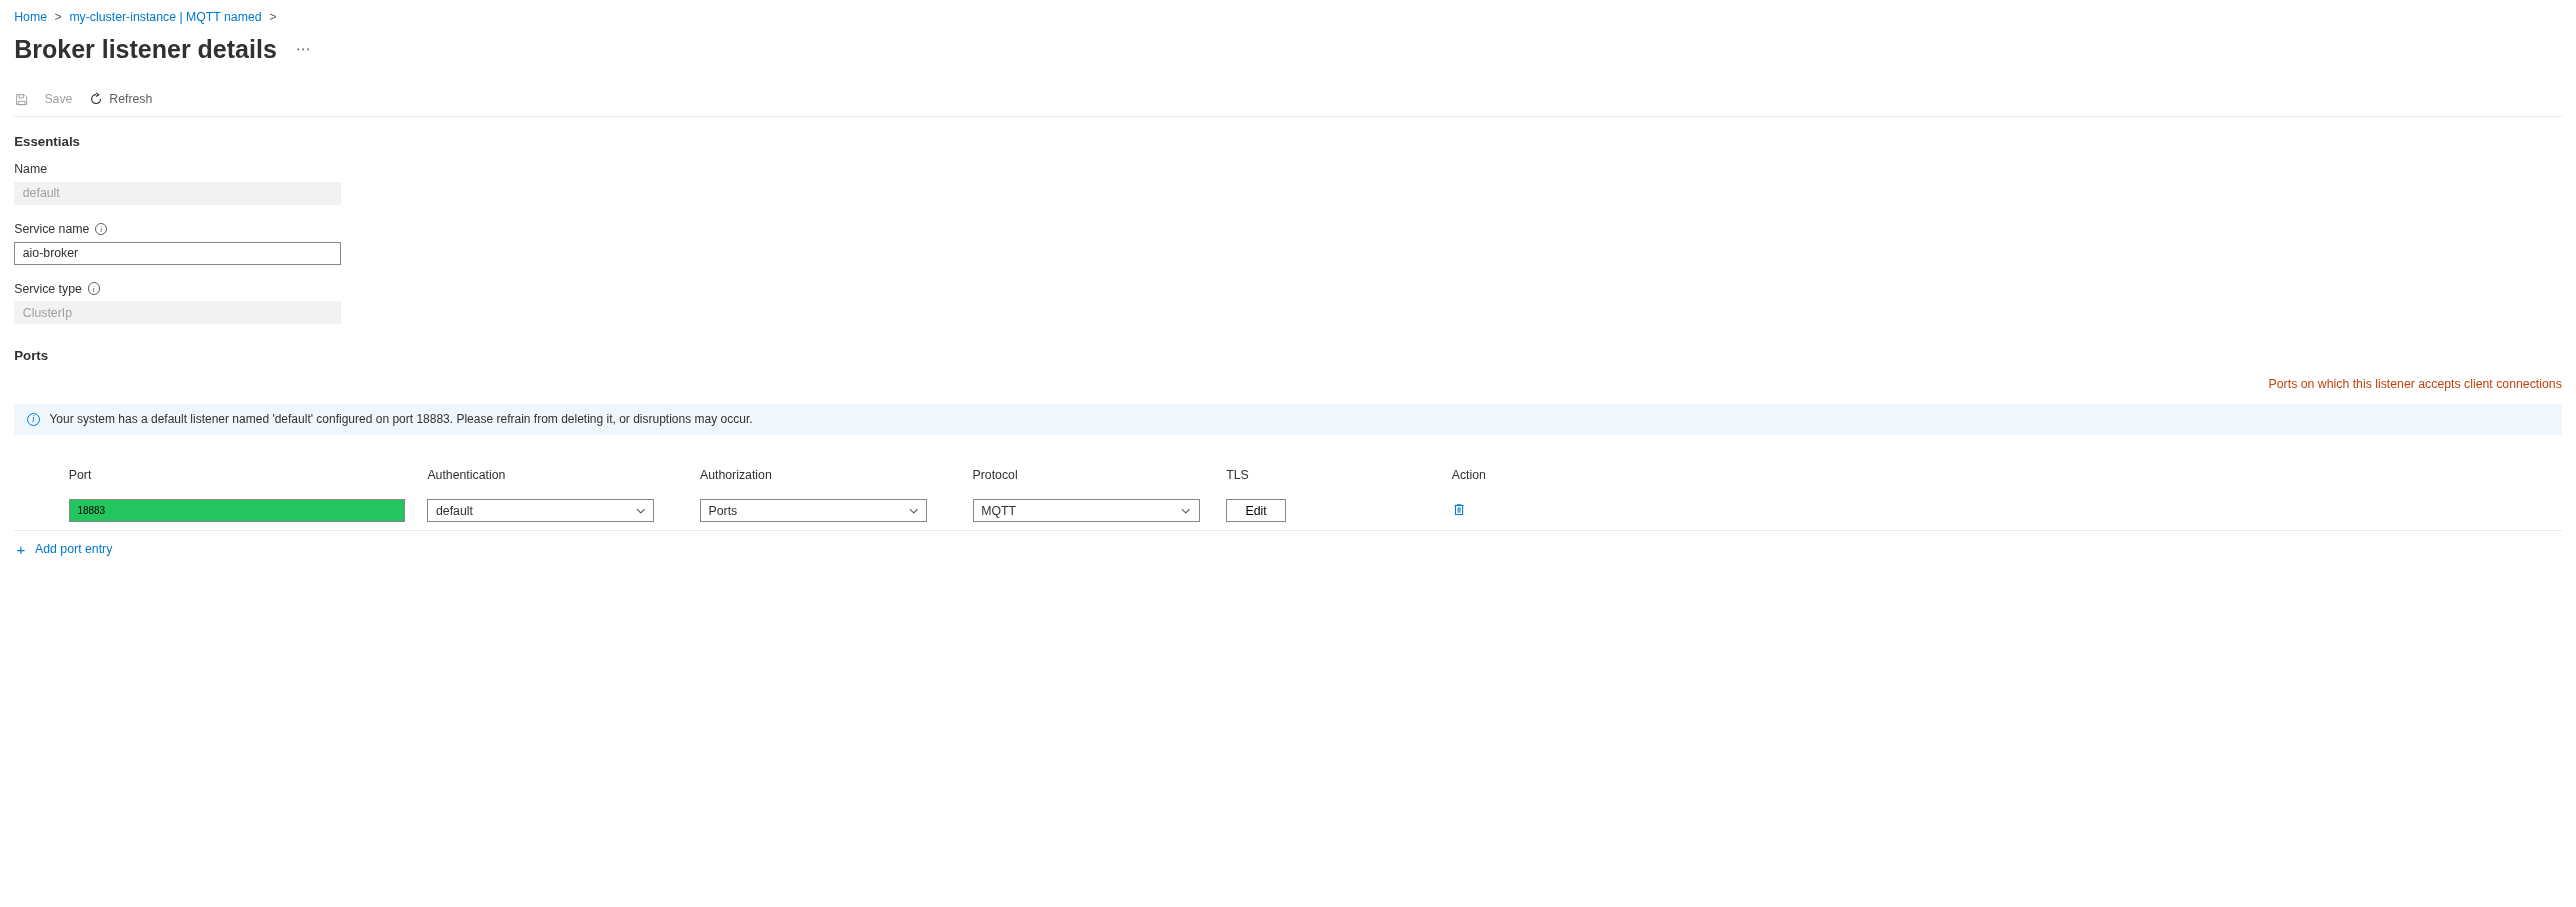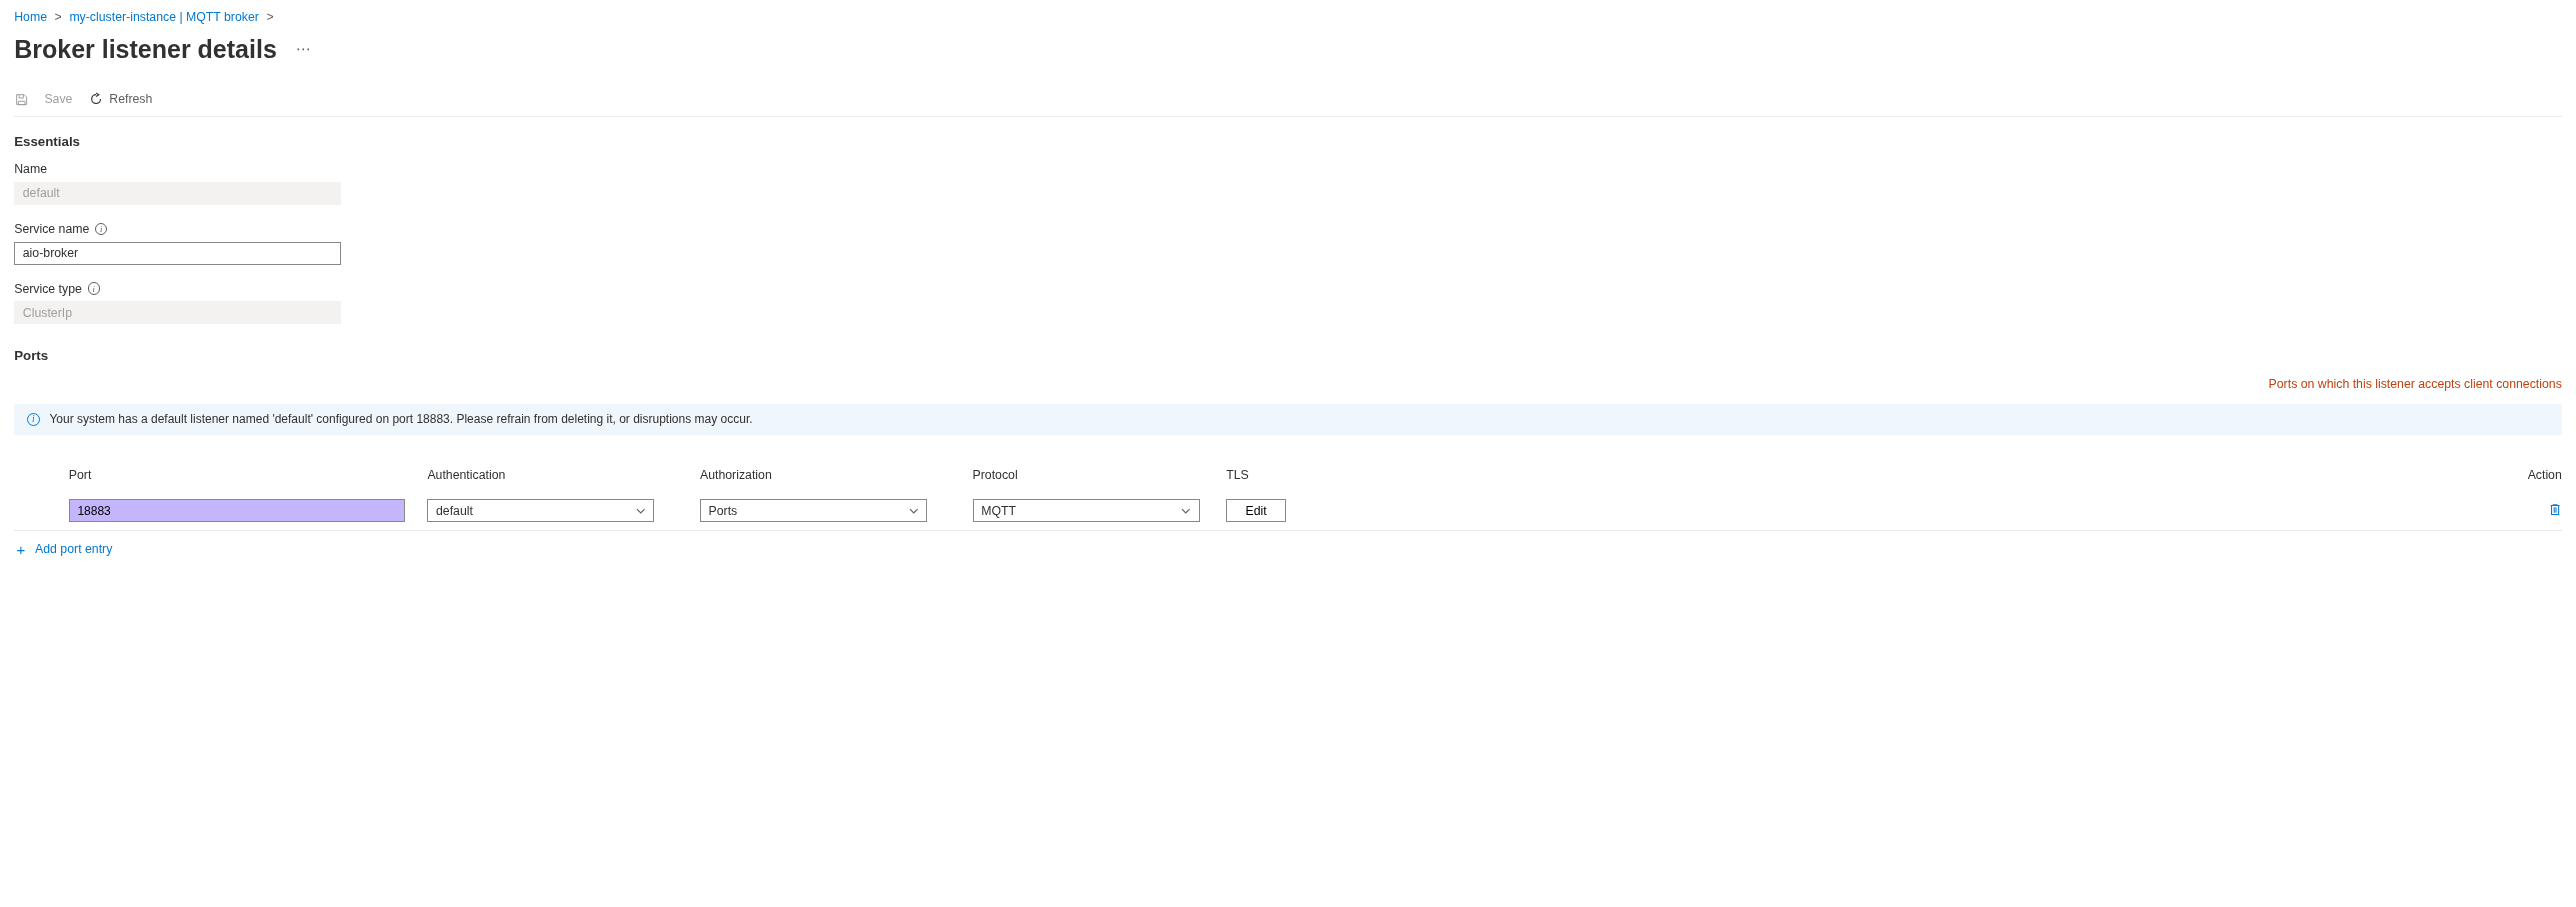--- a/index.html
+++ b/index.html
@@ -169,22 +169,22 @@
       grid-template-columns: 47px 351px 265px 265px 246px 218px 1fr;
       gap: 7.6px;
       align-items: center;
       padding: 7.6px 0;
       border-bottom: 0.9px solid #edebe9;
     }
     .cell-input {
       height: 23px;
       border: 0.9px solid #8a8886;
       padding: 2.8px 7.6px;
-      font-size: 12px;
-      background: #c4b5fd;
+      font-size: 10px;
+      background: #22c55e;
       width: 100%;
     }
     .cell-select {
       height: 23px;
       border: 0.9px solid #8a8886;
       padding: 1.9px 25px 1.9px 7.6px;
       font-size: 12.3px;
       background: #fff;
       width: 227px;
       position: relative;
@@ -208,21 +208,21 @@
     .edit-btn {
       height: 23px;
       width: 60px;
       border: 0.9px solid #8a8886;
       background: #fff;
       font-size: 12.3px;
       cursor: pointer;
       text-align: center;
     }
     .action-cell {
-      text-align: right;
+      text-align: left;
     }
     .delete-icon {
       width: 14.2px;
       height: 14.2px;
       cursor: pointer;
       color: #0078d4;
     }
     .add-port-row {
       display: flex;
       align-items: center;
@@ -241,21 +241,21 @@
       font-size: 15px;
       color: #0078d4;
     }
   </style>
 </head>
 <body>
 
 <div class="breadcrumb">
   <a>Home</a>
   <span class="sep">&gt;</span>
-  <a>my-cluster-instance | MQTT broker</a>
+  <a>my-cluster-instance | MQTT named</a>
   <span class="sep">&gt;</span>
 </div>
 
 <div class="page-title-row">
   <h1 class="page-title">Broker listener details</h1>
   <span class="more-dots">⋯</span>
 </div>
 
 <div class="toolbar">
   <button class="toolbar-btn disabled">

